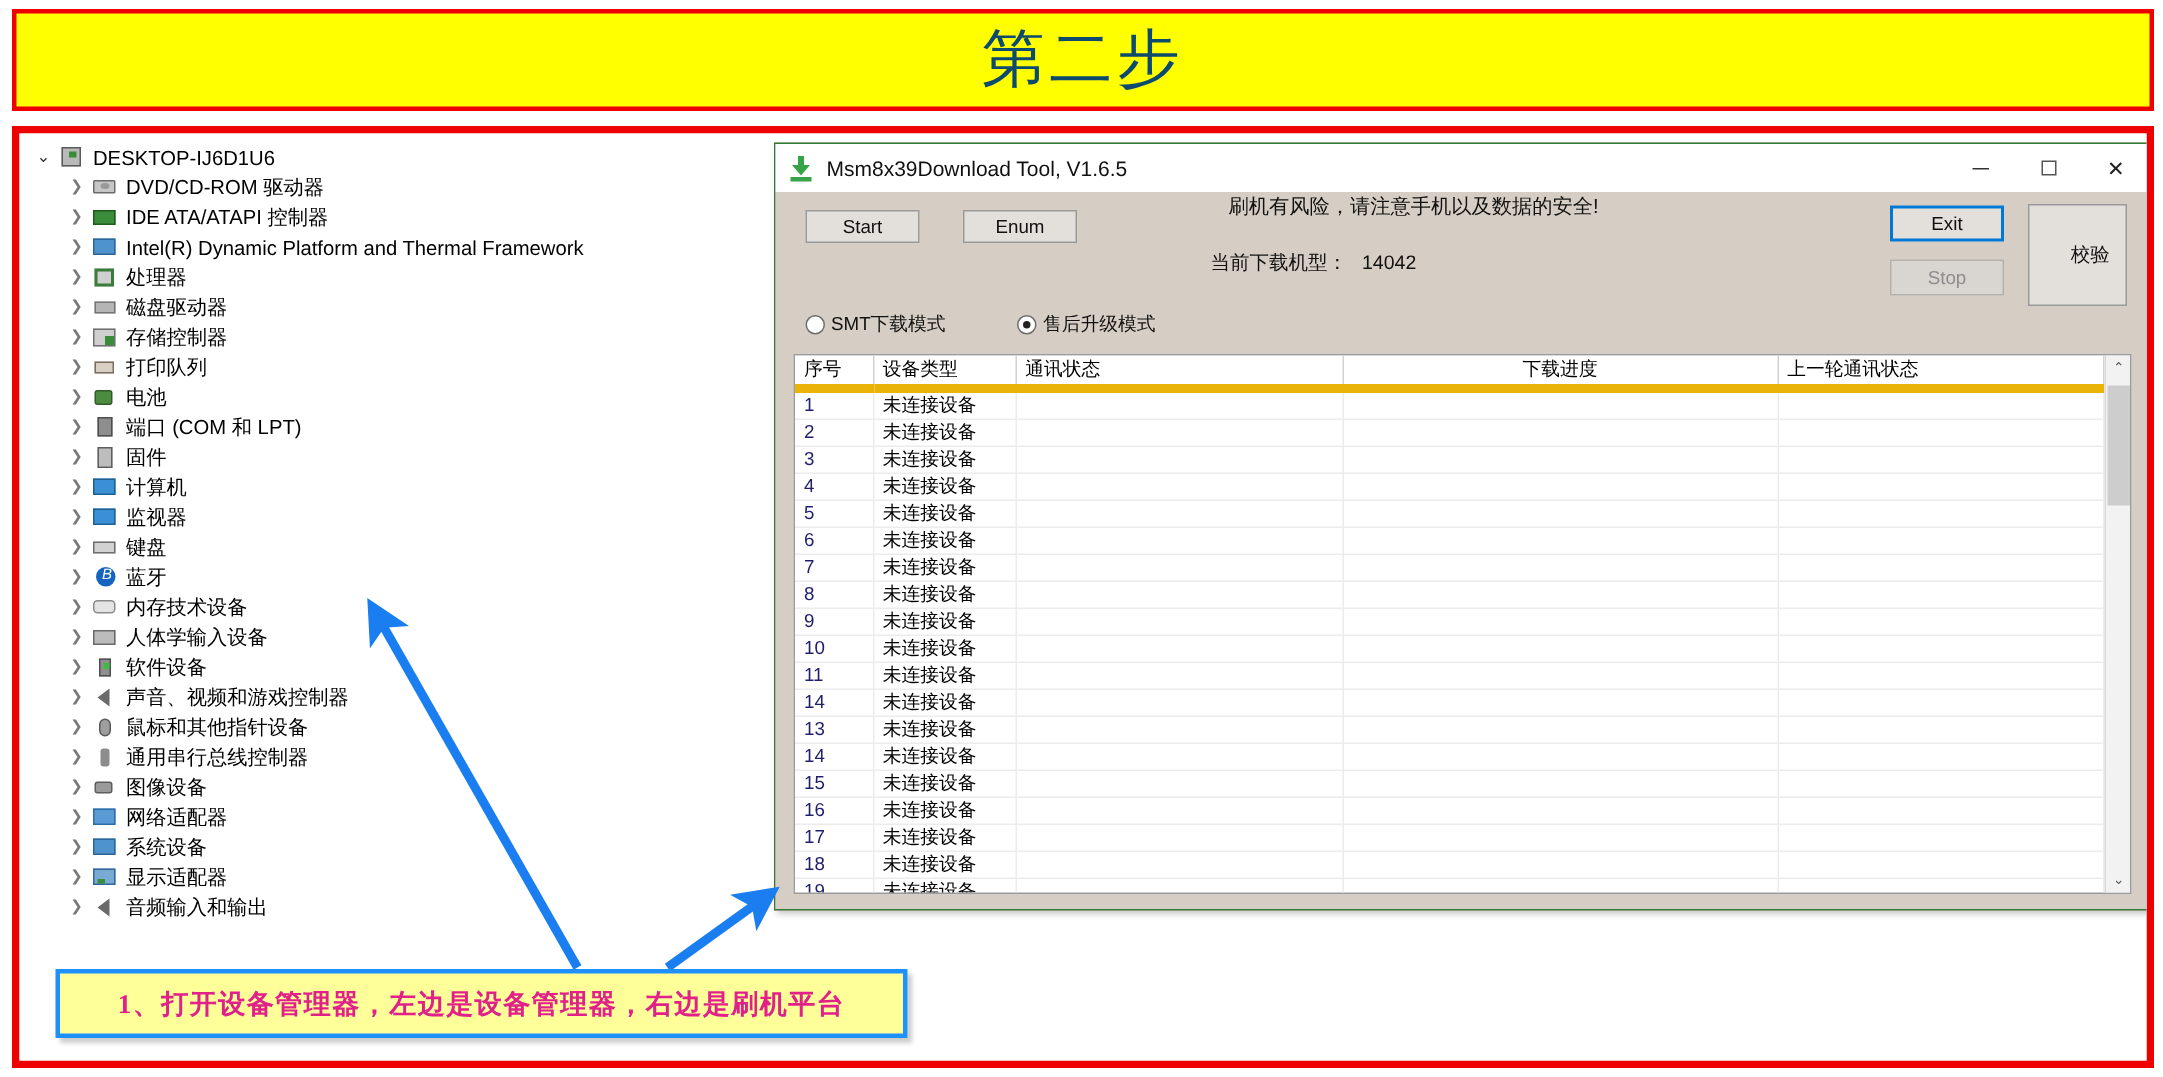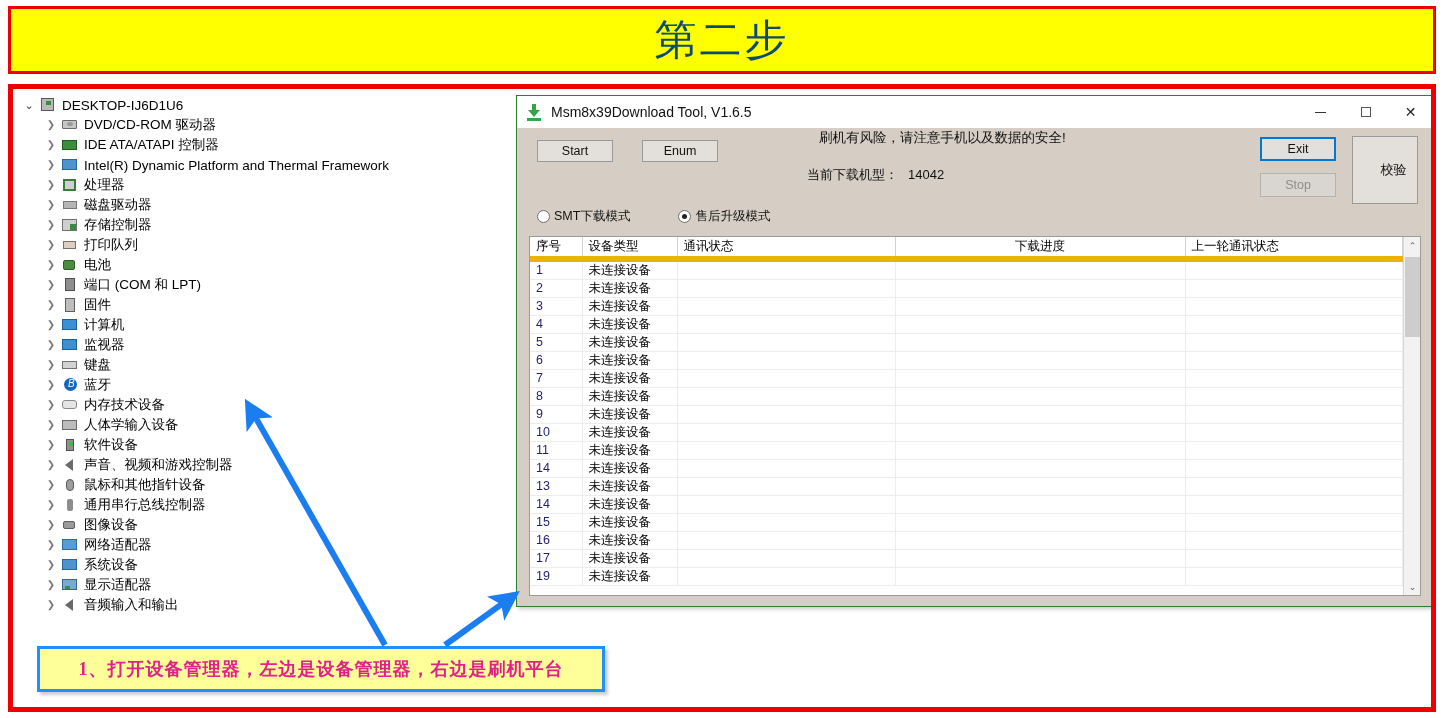--- a/index.html
+++ b/index.html
@@ -564,20 +564,27 @@
                       <td></td>
                     </tr>
                     <tr>
                       <td class="idx">17</td>
                       <td>未连接设备</td>
                       <td></td>
                       <td></td>
                       <td></td>
                     </tr>
                     <tr>
+                      <td class="idx">18</td>
+                      <td>未连接设备</td>
+                      <td></td>
+                      <td></td>
+                      <td></td>
+                    </tr>
+                    <tr>
                       <td class="idx">19</td>
                       <td>未连接设备</td>
                       <td></td>
                       <td></td>
                       <td></td>
                     </tr>
                   </tbody>
               </table>
             </div>
             <div class="vsb">

